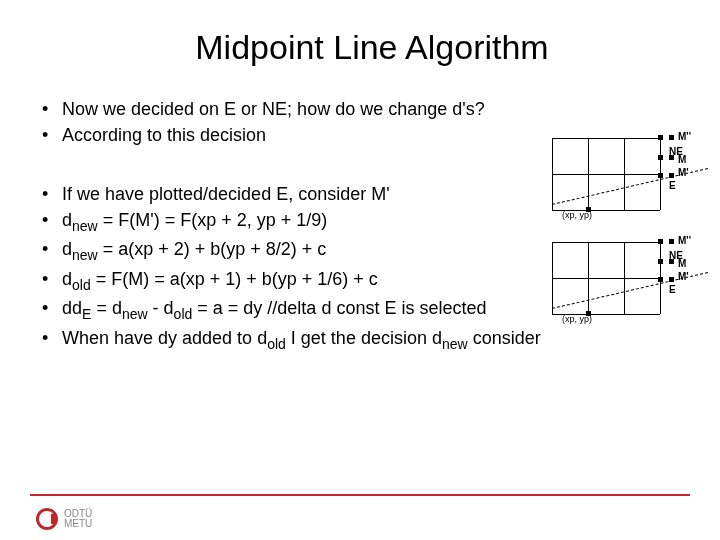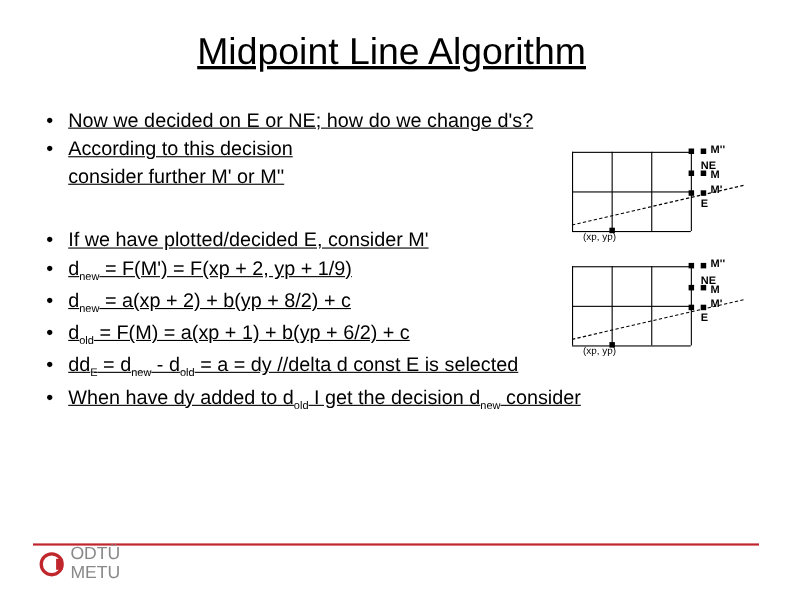--- a/index.html
+++ b/index.html
@@ -8,23 +8,22 @@
     height: 540px;
     background: #fff;
     font-family: Arial, Helvetica, sans-serif;
     color: #000;
     position: relative;
     overflow: hidden;
   }
   .slide {
     width: 100%;
     height: 100%;
-    padding: 20px 48px 10px 40px;
-    position: relative;
-    text-decoration: underline;
+    padding: 20px 16px 10px 40px;
+    position: relative;
   }
   .title {
     font-size: 34px;
     font-weight: 400;
     text-align: center;
     margin-top: 8px;
     margin-bottom: 30px;
   }
   .content {
     position: relative;
@@ -40,21 +39,21 @@
     margin-bottom: 2px;
   }
   ul.bullets > li::before {
     content: "•";
     position: absolute;
     left: 2px;
     top: 0;
     font-size: 18px;
   }
   .group1 { margin-bottom: 34px; }
-  .sub { font-size: 10px; vertical-align: sub; }
+  .sub { font-size: 14px; vertical-align: sub; }
   .diagrams {
     position: absolute;
     right: 0;
     top: 35px;
     width: 160px;
   }
   .diagram {
     width: 158px;
     height: 86px;
     margin-bottom: 18px;
@@ -112,51 +111,50 @@
   }
   .logo-circle::after {
     content: "";
     position: absolute;
     right: -2px; top: 50%;
     transform: translateY(-50%);
     width: 6px; height: 10px;
     background: #c0272d;
   }
   .logo-text {
-    font-size: 16px;
+    font-size: 10px;
     line-height: 1.05;
     color: #888;
   }
 </style>
 </head>
 <body>
 
 <div class="slide">
   <h1 class="title">Midpoint Line Algorithm</h1>
 
   <div class="content">
 
     <ul class="bullets group1">
       <li><span>Now we decided on E or NE; how do we change d's?</span></li>
       <li>
         <span>According to this decision</span><br>
-        <span>consider further M' or M''</span>
       </li>
     </ul>
 
     <ul class="bullets group2">
       <li><span>If we have plotted/decided E, consider M'</span></li>
       <li>
         <span>d</span><span class="sub">new</span><span> = F(M') = F(xp + 2, yp + 1/9)</span>
       </li>
       <li>
         <span>d</span><span class="sub">new</span><span> = a(xp + 2) + b(yp + 8/2) + c</span>
       </li>
       <li>
-        <span>d</span><span class="sub">old</span><span> = F(M) = a(xp + 1) + b(yp + 6/2) + c</span>
+        <span>d</span><span class="sub">old</span><span> = F(M) = a(xp + 1) + b(yp + 1/6) + c</span>
       </li>
       <li>
         <span>dd</span><span class="sub">E</span><span> = d</span><span class="sub">new</span><span> - d</span><span class="sub">old</span><span> = a = dy //delta d const E is selected</span>
       </li>
       <li>
         <span>When have dy added to d</span><span class="sub">old</span><span> I get the decision d</span><span class="sub">new</span><span> consider</span>
       </li>
     </ul>
 
     <div class="diagrams">

